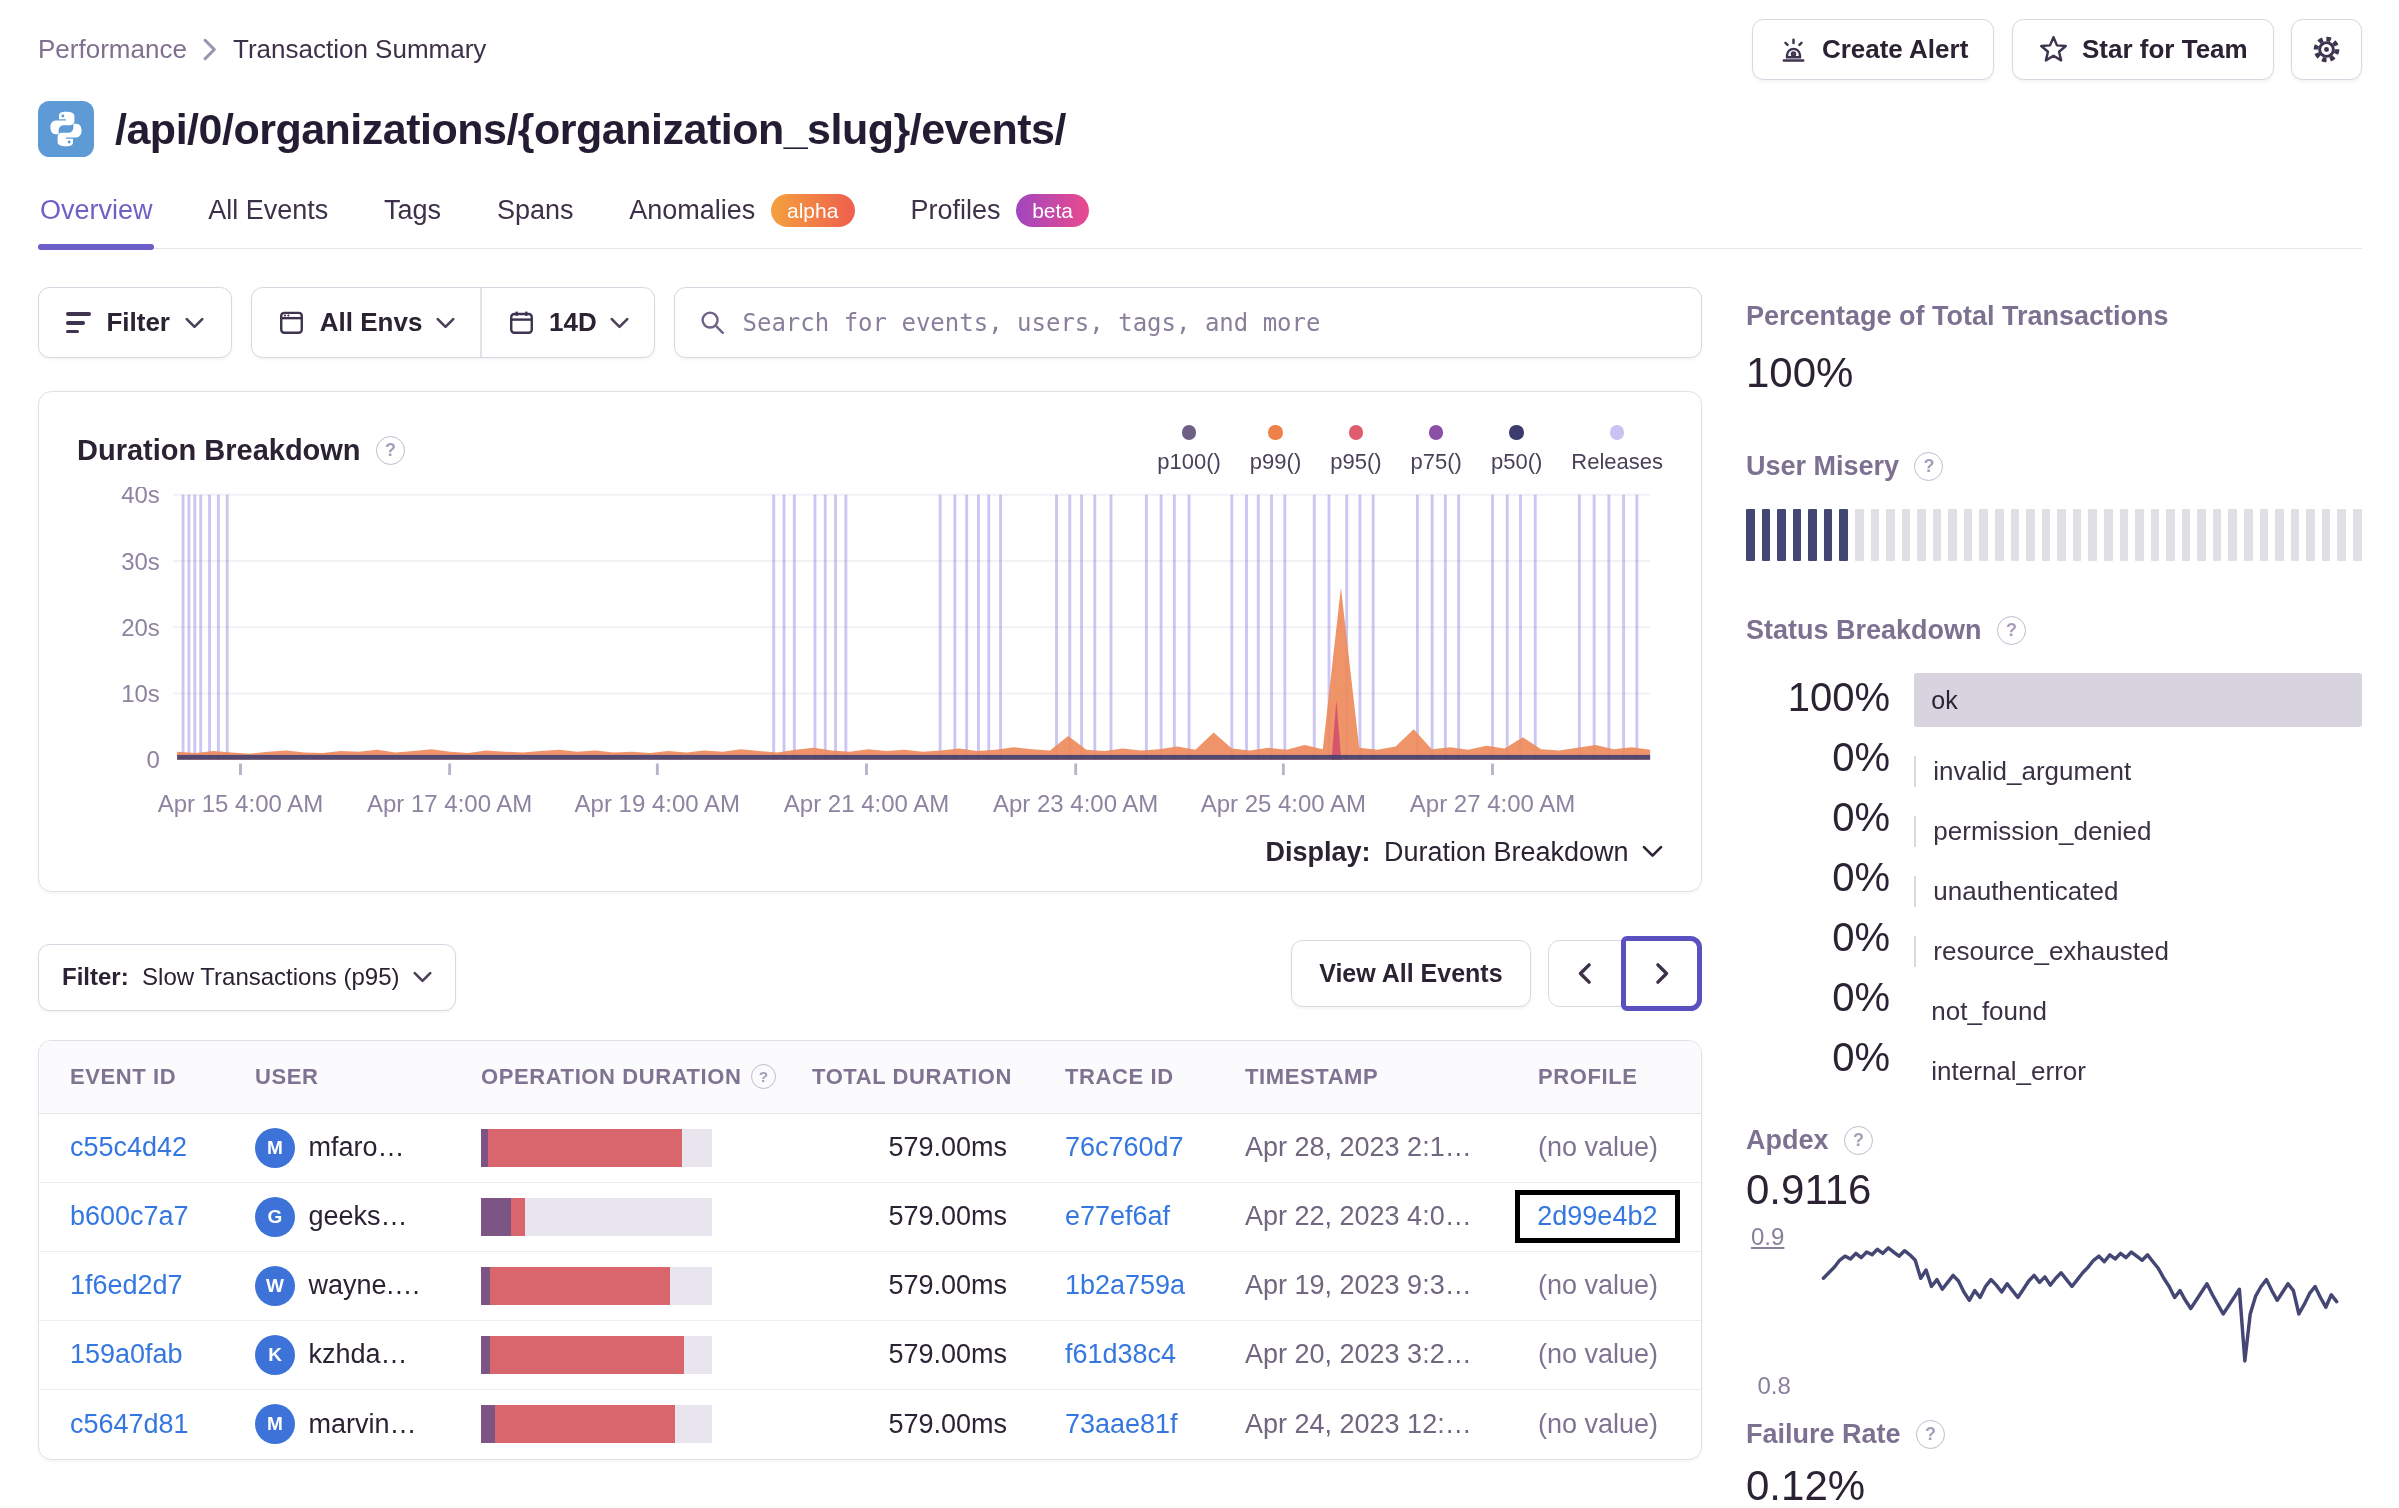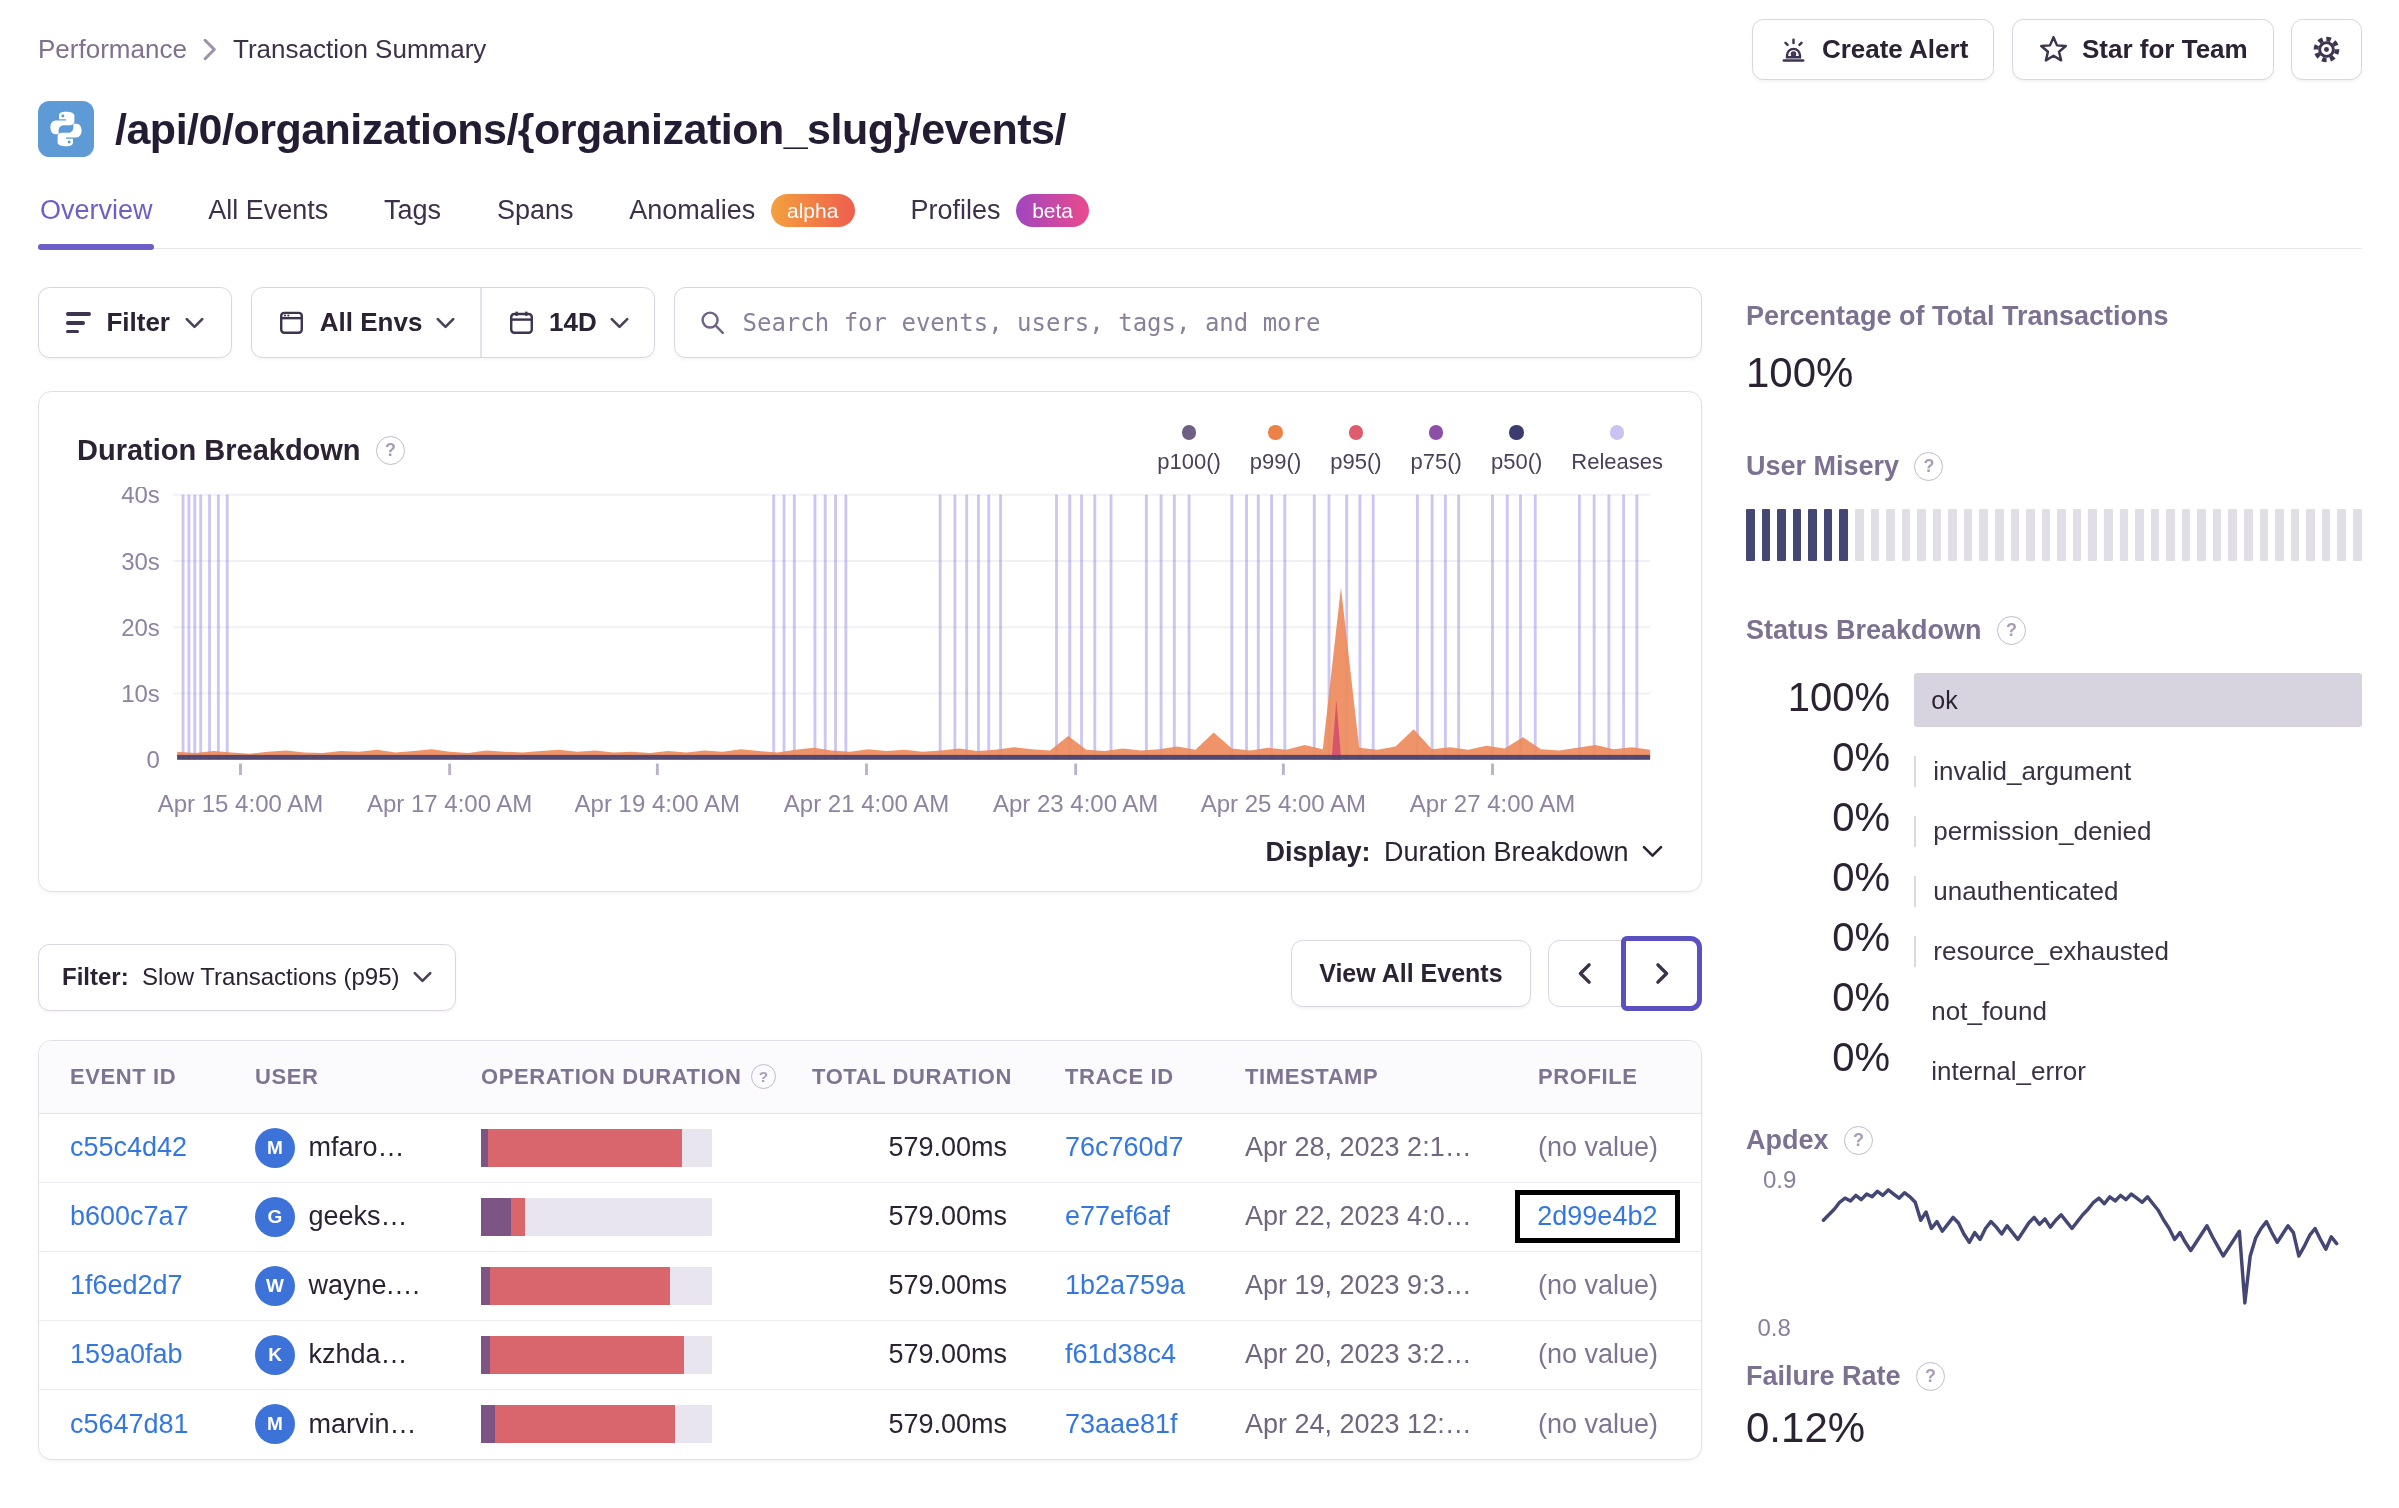--- a/index.html
+++ b/index.html
@@ -119,21 +119,21 @@
   .srow { display:flex; align-items:stretch; height:60px; }
   .spct { width:144px; font-size:40px; color:#2B2233; display:flex; align-items:center; justify-content:flex-end; }
   .sbar-wrap { flex:1; margin-left:24px; display:flex; align-items:flex-end; }
   .okbar { flex:1; height:54px; background:#D8D4DF; border-radius:2.9px; display:flex; align-items:center;
     padding-left:17.3px; font-size:25px; color:#2B2233; }
   .slabel { font-size:26px; color:#3A3144; padding-left:17.3px; display:flex; align-items:center; width:100%; }
   .sdivider { border-left:2.9px solid #DCD7E2; }
   .apdex { margin-top:38px; }
   .apdex-chart { position:relative; margin-top:13.4px; height:171px; }
   .axis-label { position:absolute; font-size:24px; color:#8A7F9B; }
-  .al-09 { top:-3.8px; left:17px; }
+  .al-09 { top:-3.8px; left:5px;text-decoration:underline; }
   .al-08 { bottom:-1.9px; left:11.5px; }
   .apdex-chart svg { position:absolute; left:73px; top:0; }
   .failure { margin-top:21px; }
 </style>
 </head>
 <body>
 
 <div class="page">
 
   <div class="topbar">
@@ -626,20 +626,21 @@
               </div>
             </div>
           </div>
       </div>
 
       <div class="apdex">
         <div class="side-h">
           <span>Apdex</span>
           <span class="help">?</span>
         </div>
+        <div class="big-val" style="margin-top:9.6px;">0.9116</div>
         <div class="apdex-chart">
           <span class="axis-label al-09">0.9</span>
           <span class="axis-label al-08">0.8</span>
           <div id="apdex-spark">
               <svg width="524" height="165" viewBox="0 0 545 172">
                 <polyline points="4.0,53.4 9.6,47.7 15.3,41.9 20.9,34.7 26.5,30.4 32.2,33.3 37.8,27.5 43.4,31.9 49.1,26.1 54.7,29.0 60.3,23.2 65.9,27.5 71.6,21.8 77.2,26.1 82.8,30.4 88.5,24.7 94.1,29.0 99.7,34.7 105.4,53.4 111.0,44.8 116.6,62.0 122.3,54.8 127.9,64.9 133.5,57.7 139.2,50.5 144.8,56.3 150.4,67.8 156.1,76.4 161.7,66.3 167.3,73.5 172.9,62.0 178.6,54.8 184.2,60.6 189.8,67.8 195.5,59.1 201.1,66.3 206.7,73.5 212.4,64.9 218.0,56.3 223.6,50.5 229.3,57.7 234.9,52.0 240.5,60.6 246.2,53.4 251.8,47.7 257.4,54.8 263.1,62.0 268.7,54.8 274.3,47.7 279.9,41.9 285.6,34.7 291.2,30.4 296.8,36.2 302.5,29.0 308.1,33.3 313.7,27.5 319.4,31.9 325.0,26.1 330.6,30.4 336.3,34.7 341.9,29.0 347.5,36.2 353.2,43.3 358.8,53.4 364.4,62.0 370.1,73.5 375.7,66.3 381.3,76.4 386.9,85.0 392.6,76.4 398.2,67.8 403.8,59.1 409.5,70.6 415.1,80.7 420.7,90.7 426.4,82.1 432.0,73.5 437.6,64.9 443.3,139.6 448.9,90.7 454.5,72.1 460.2,62.0 465.8,54.8 471.4,66.3 477.1,76.4 482.7,67.8 488.3,59.1 493.9,66.3 499.6,90.7 505.2,80.7 510.8,69.2 516.5,62.0 522.1,73.5 527.7,83.6 533.4,70.6 539.0,77.8" fill="none" stroke="#444674" stroke-width="3.6" stroke-linejoin="round" stroke-linecap="round"></polyline>
               </svg>
             </div>
         </div>
       </div>

